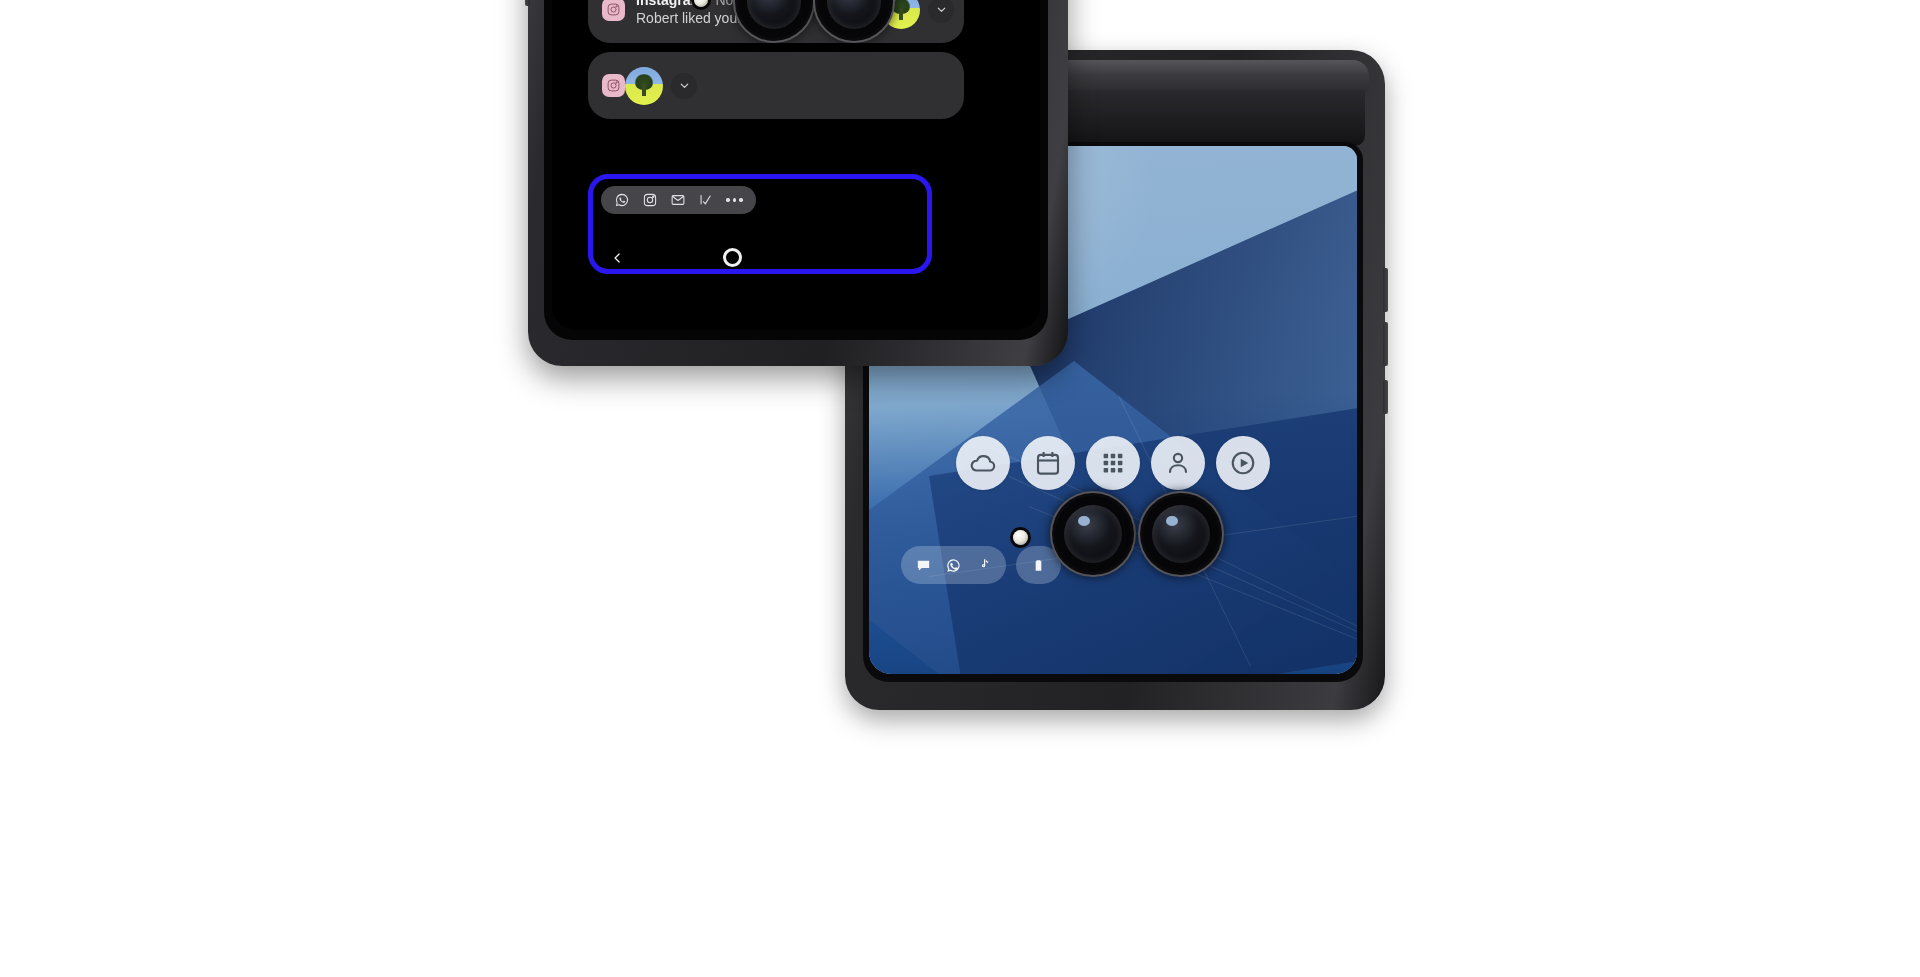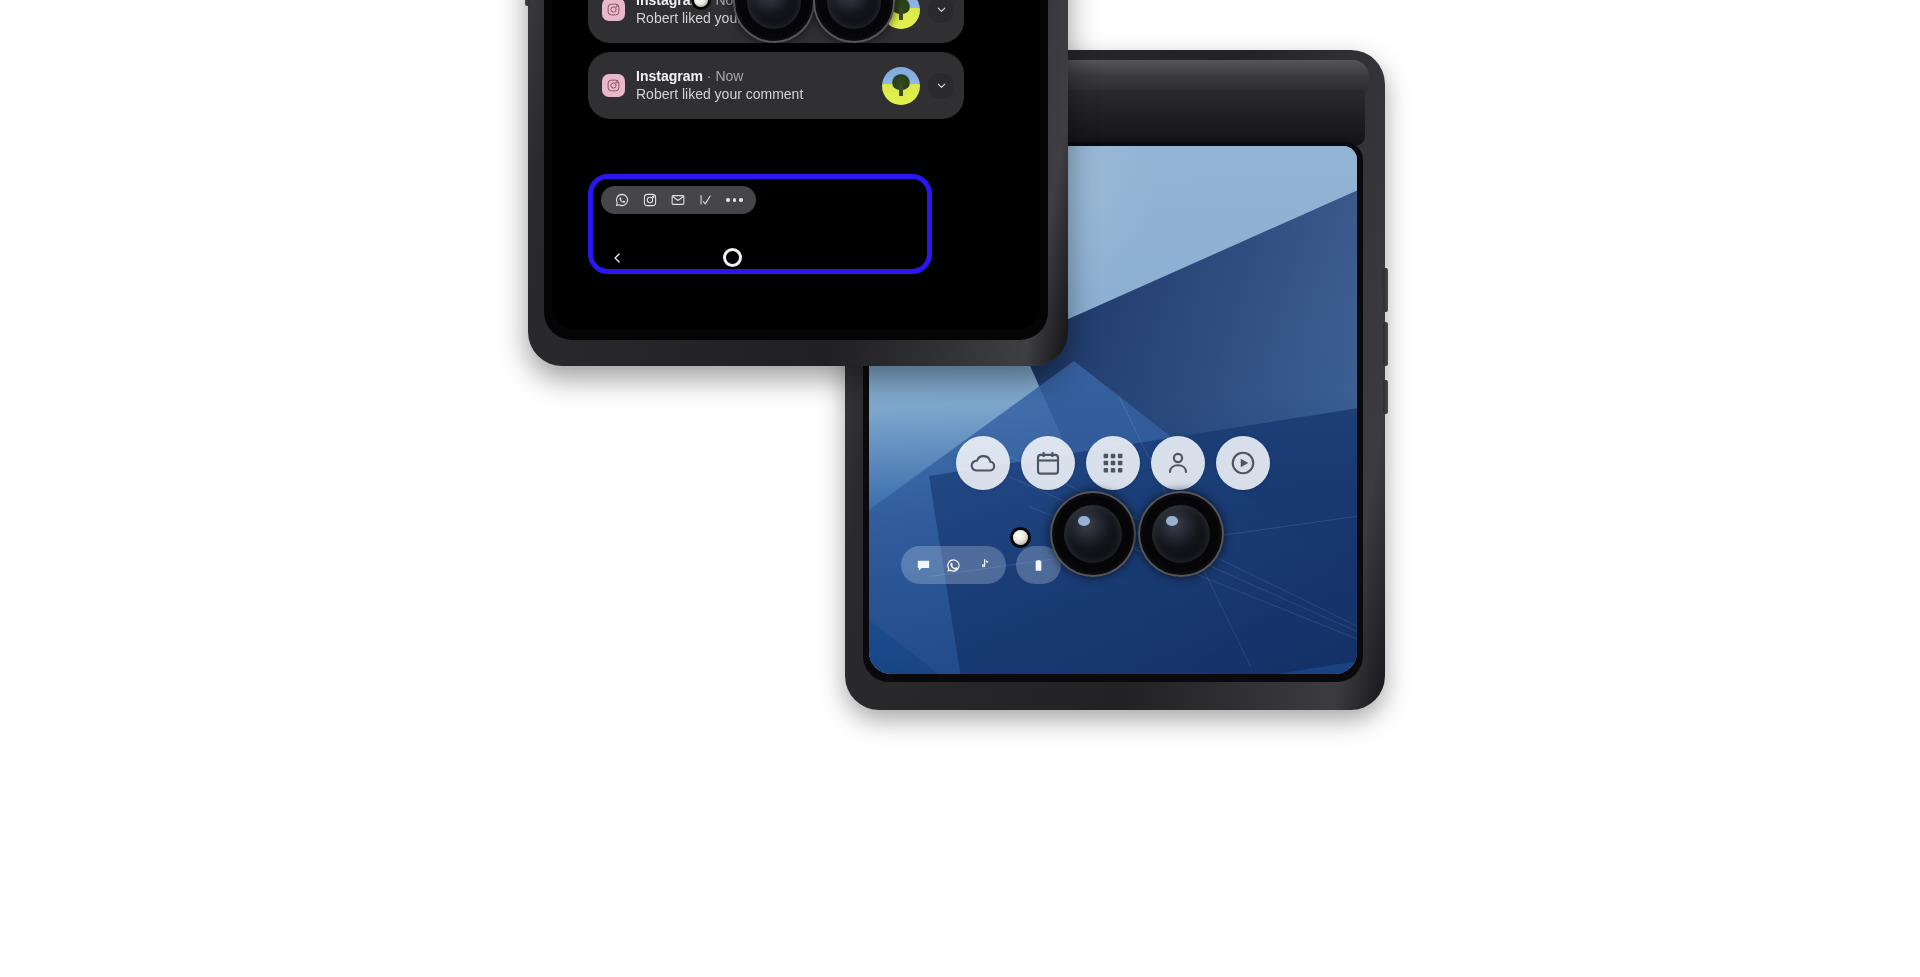--- a/index.html
+++ b/index.html
@@ -381,28 +381,20 @@
             </div>
           </div>
 
           <div class="notif">
             <div class="notif-appicon">
               <svg viewBox="0 0 24 24">
                 <rect x="3.4" y="3.4" width="17.2" height="17.2" rx="5"></rect>
                 <circle cx="12" cy="12" r="4.1"></circle>
                 <circle cx="17" cy="7" r="1.05"></circle>
               </svg>
-            </div>
-            <div class="notif-text">
-              <div class="notif-line1">
-                <span class="notif-app">Instagram</span>
-                <span class="notif-sep">·</span>
-                <span class="notif-time">Now</span>
-              </div>
-              <div class="notif-line2">Robert liked your comment</div>
             </div>
             <div class="notif-thumb">
               <div class="tree-top"></div>
               <div class="tree-trunk"></div>
             </div>
             <div class="notif-chevron">
               <svg viewBox="0 0 24 24">
                   <path d="M6 9.5l6 6 6-6" stroke-linecap="round" stroke-linejoin="round"></path>
                 </svg>
             </div>

